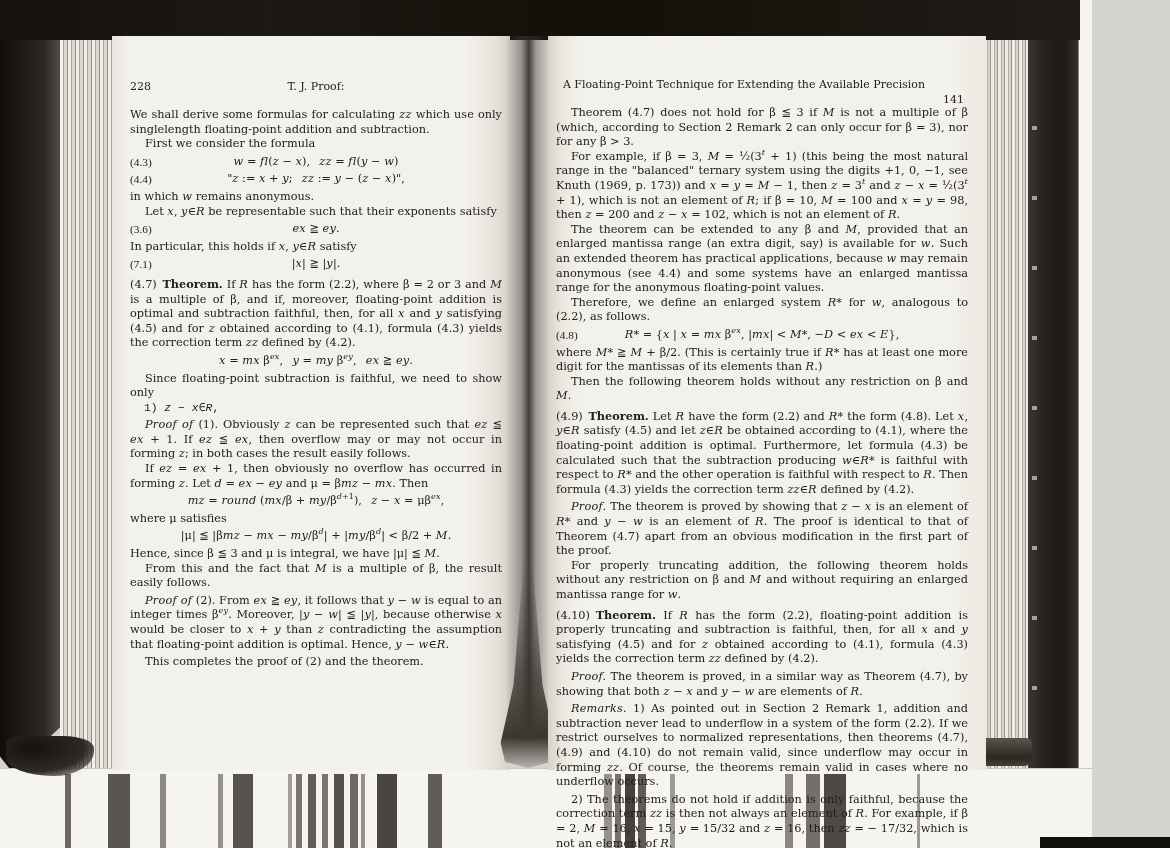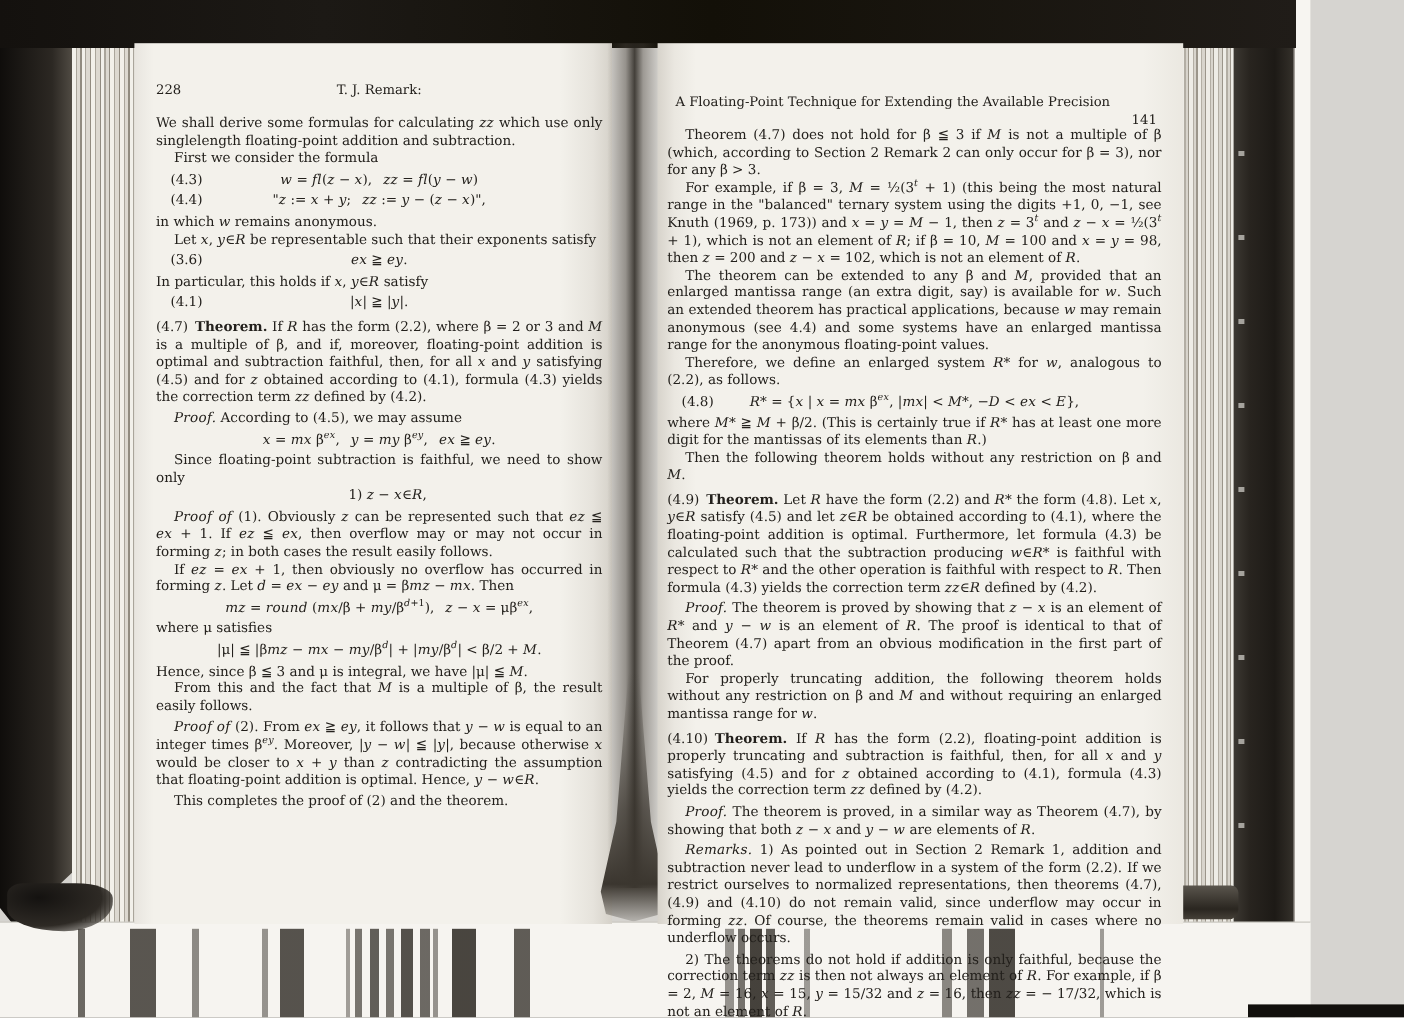--- a/index.html
+++ b/index.html
@@ -65,36 +65,36 @@
   .bottom-left-blob{position:absolute;left:6px;top:736px;width:88px;height:40px;
          background:radial-gradient(ellipse at 30% 30%,#141210 0,#2e2a25 60%,rgba(60,55,48,.15) 100%);
          border-radius:20% 45% 60% 70%/30% 40% 80% 60%;}
   .bottom-right-block{position:absolute;left:938px;top:738px;width:94px;height:28px;
          background:linear-gradient(180deg,#5a554d 0,#2a2620 70%,#454038 100%);
          border-radius:2px 6px 8px 3px;}
   .bottom-right-strip{position:absolute;left:1040px;top:837px;width:130px;height:11px;background:#12100d;}
 
   
   .textcol{position:relative;width:100%;height:100%;font-size:11.3px;line-height:14.6px;}
-  .page.left  .textcol{padding:32px 8px 0 18px;}
+  .page.left  .textcol{padding:44px 8px 0 18px;}
   .page.right .textcol{padding:42px 18px 0 8px;}
   .phead{position:relative;height:15px;margin-bottom:13px;font-size:11px;}
   .phead .pnum{position:absolute;}
   .page.left  .phead .pnum{left:0;}
   .page.right .phead .pnum{right:4px;}
   .phead .rhead{display:block;text-align:center;}
   .page.right .phead .rhead{padding-right:36px;}
   .blk{margin:0;}
   .blk.p{text-align:justify;}
   .blk.ind{text-indent:15px;}
   .blk.thm{margin-top:5px;text-align:justify;}
   .blk.gap{margin-top:3px;}
-  .blk.list{padding-left:14px;text-align:center;}
+  .blk.list{padding-left:14px;text-align:left;font-family:Liberation Mono, monospace;}
   .blk.eq{position:relative;text-align:center;margin:3px 0;}
-  .blk.eq .num{position:absolute;left:12px;}
+  .blk.eq .num{position:absolute;left:0;font-family:Liberation Serif, serif;}
   sup{font-size:8px;line-height:0;}
   i{letter-spacing:.2px;}
 </style>
 </head>
 <body>
 
 <div class="photo">
 
   <div class="outer-margin"></div>
   <div class="cover-white-strip"></div>
@@ -107,34 +107,33 @@
   <div class="bottom-bg"></div>
   <div class="bottom-page-edges"></div>
   <div class="bottom-left-blob"></div>
   <div class="bottom-right-block"></div>
   <div class="bottom-right-strip"></div>
 
   <div class="page left">
     <div class="textcol">
       <div class="phead">
         <span class="pnum">228</span>
-        <span class="rhead">T. J. Remark:</span>
+        <span class="rhead">T. J. Proof:</span>
       </div>
       <div class="pbody">
           <div class="blk p ">We shall derive some formulas for calculating <i>zz</i> which use only singlelength floating-point addition and subtraction.</div>
           <div class="blk p ind">First we consider the formula</div>
           <div class="blk eq "><span class="num">(4.3)</span><span class="ebody"><i>w</i> = <i>fl</i>(<i>z</i> − <i>x</i>),  <i>zz</i> = <i>fl</i>(<i>y</i> − <i>w</i>)</span></div>
           <div class="blk eq "><span class="num">(4.4)</span><span class="ebody">"<i>z</i> := <i>x</i> + <i>y</i>;  <i>zz</i> := <i>y</i> − (<i>z</i> − <i>x</i>)",</span></div>
           <div class="blk p ">in which <i>w</i> remains anonymous.</div>
           <div class="blk p ind">Let <i>x</i>, <i>y</i>∈<i>R</i> be representable such that their exponents satisfy</div>
           <div class="blk eq "><span class="num">(3.6)</span><span class="ebody"><i>ex</i> ≧ <i>ey</i>.</span></div>
           <div class="blk p ">In particular, this holds if <i>x</i>, <i>y</i>∈<i>R</i> satisfy</div>
-          <div class="blk eq "><span class="num">(4.1)</span><span class="ebody">|<i>x</i>| ≧ |<i>y</i>|.</span></div>
+          <div class="blk eq "><span class="num">(7.1)</span><span class="ebody">|<i>x</i>| ≧ |<i>y</i>|.</span></div>
           <div class="blk p thm">(4.7) <b>Theorem.</b> If <i>R</i> has the form (2.2), where β = 2 or 3 and <i>M</i> is a multiple of β, and if, moreover, floating-point addition is optimal and subtraction faithful, then, for all <i>x</i> and <i>y</i> satisfying (4.5) and for <i>z</i> obtained according to (4.1), formula (4.3) yields the correction term <i>zz</i> defined by (4.2).</div>
-          <div class="blk p ind gap"><i>Proof.</i> According to (4.5), we may assume</div>
           <div class="blk eq "><span class="num"></span><span class="ebody"><i>x</i> = <i>mx</i> β<sup><i>ex</i></sup>,  <i>y</i> = <i>my</i> β<sup><i>ey</i></sup>,  <i>ex</i> ≧ <i>ey</i>.</span></div>
           <div class="blk p ind">Since floating-point subtraction is faithful, we need to show only</div>
           <div class="blk p list">1) <i>z</i> − <i>x</i>∈<i>R</i>,</div>
           <div class="blk p ind gap"><i>Proof of</i> (1). Obviously <i>z</i> can be represented such that <i>ez</i> ≦ <i>ex</i> + 1. If <i>ez</i> ≦ <i>ex</i>, then overflow may or may not occur in forming <i>z</i>; in both cases the result easily follows.</div>
           <div class="blk p ind">If <i>ez</i> = <i>ex</i> + 1, then obviously no overflow has occurred in forming <i>z</i>. Let <i>d</i> = <i>ex</i> − <i>ey</i> and μ = β<i>mz</i> − <i>mx</i>. Then</div>
           <div class="blk eq "><span class="num"></span><span class="ebody"><i>mz</i> = <i>round</i> (<i>mx</i>/β + <i>my</i>/β<sup><i>d</i>+1</sup>),  <i>z</i> − <i>x</i> = μβ<sup><i>ex</i></sup>,</span></div>
           <div class="blk p ">where μ satisfies</div>
           <div class="blk eq "><span class="num"></span><span class="ebody">|μ| ≦ |β<i>mz</i> − <i>mx</i> − <i>my</i>/β<sup><i>d</i></sup>| + |<i>my</i>/β<sup><i>d</i></sup>| &lt; β/2 + <i>M</i>.</span></div>
           <div class="blk p ">Hence, since β ≦ 3 and μ is integral, we have |μ| ≦ <i>M</i>.</div>
           <div class="blk p ind">From this and the fact that <i>M</i> is a multiple of β, the result easily follows.</div>

